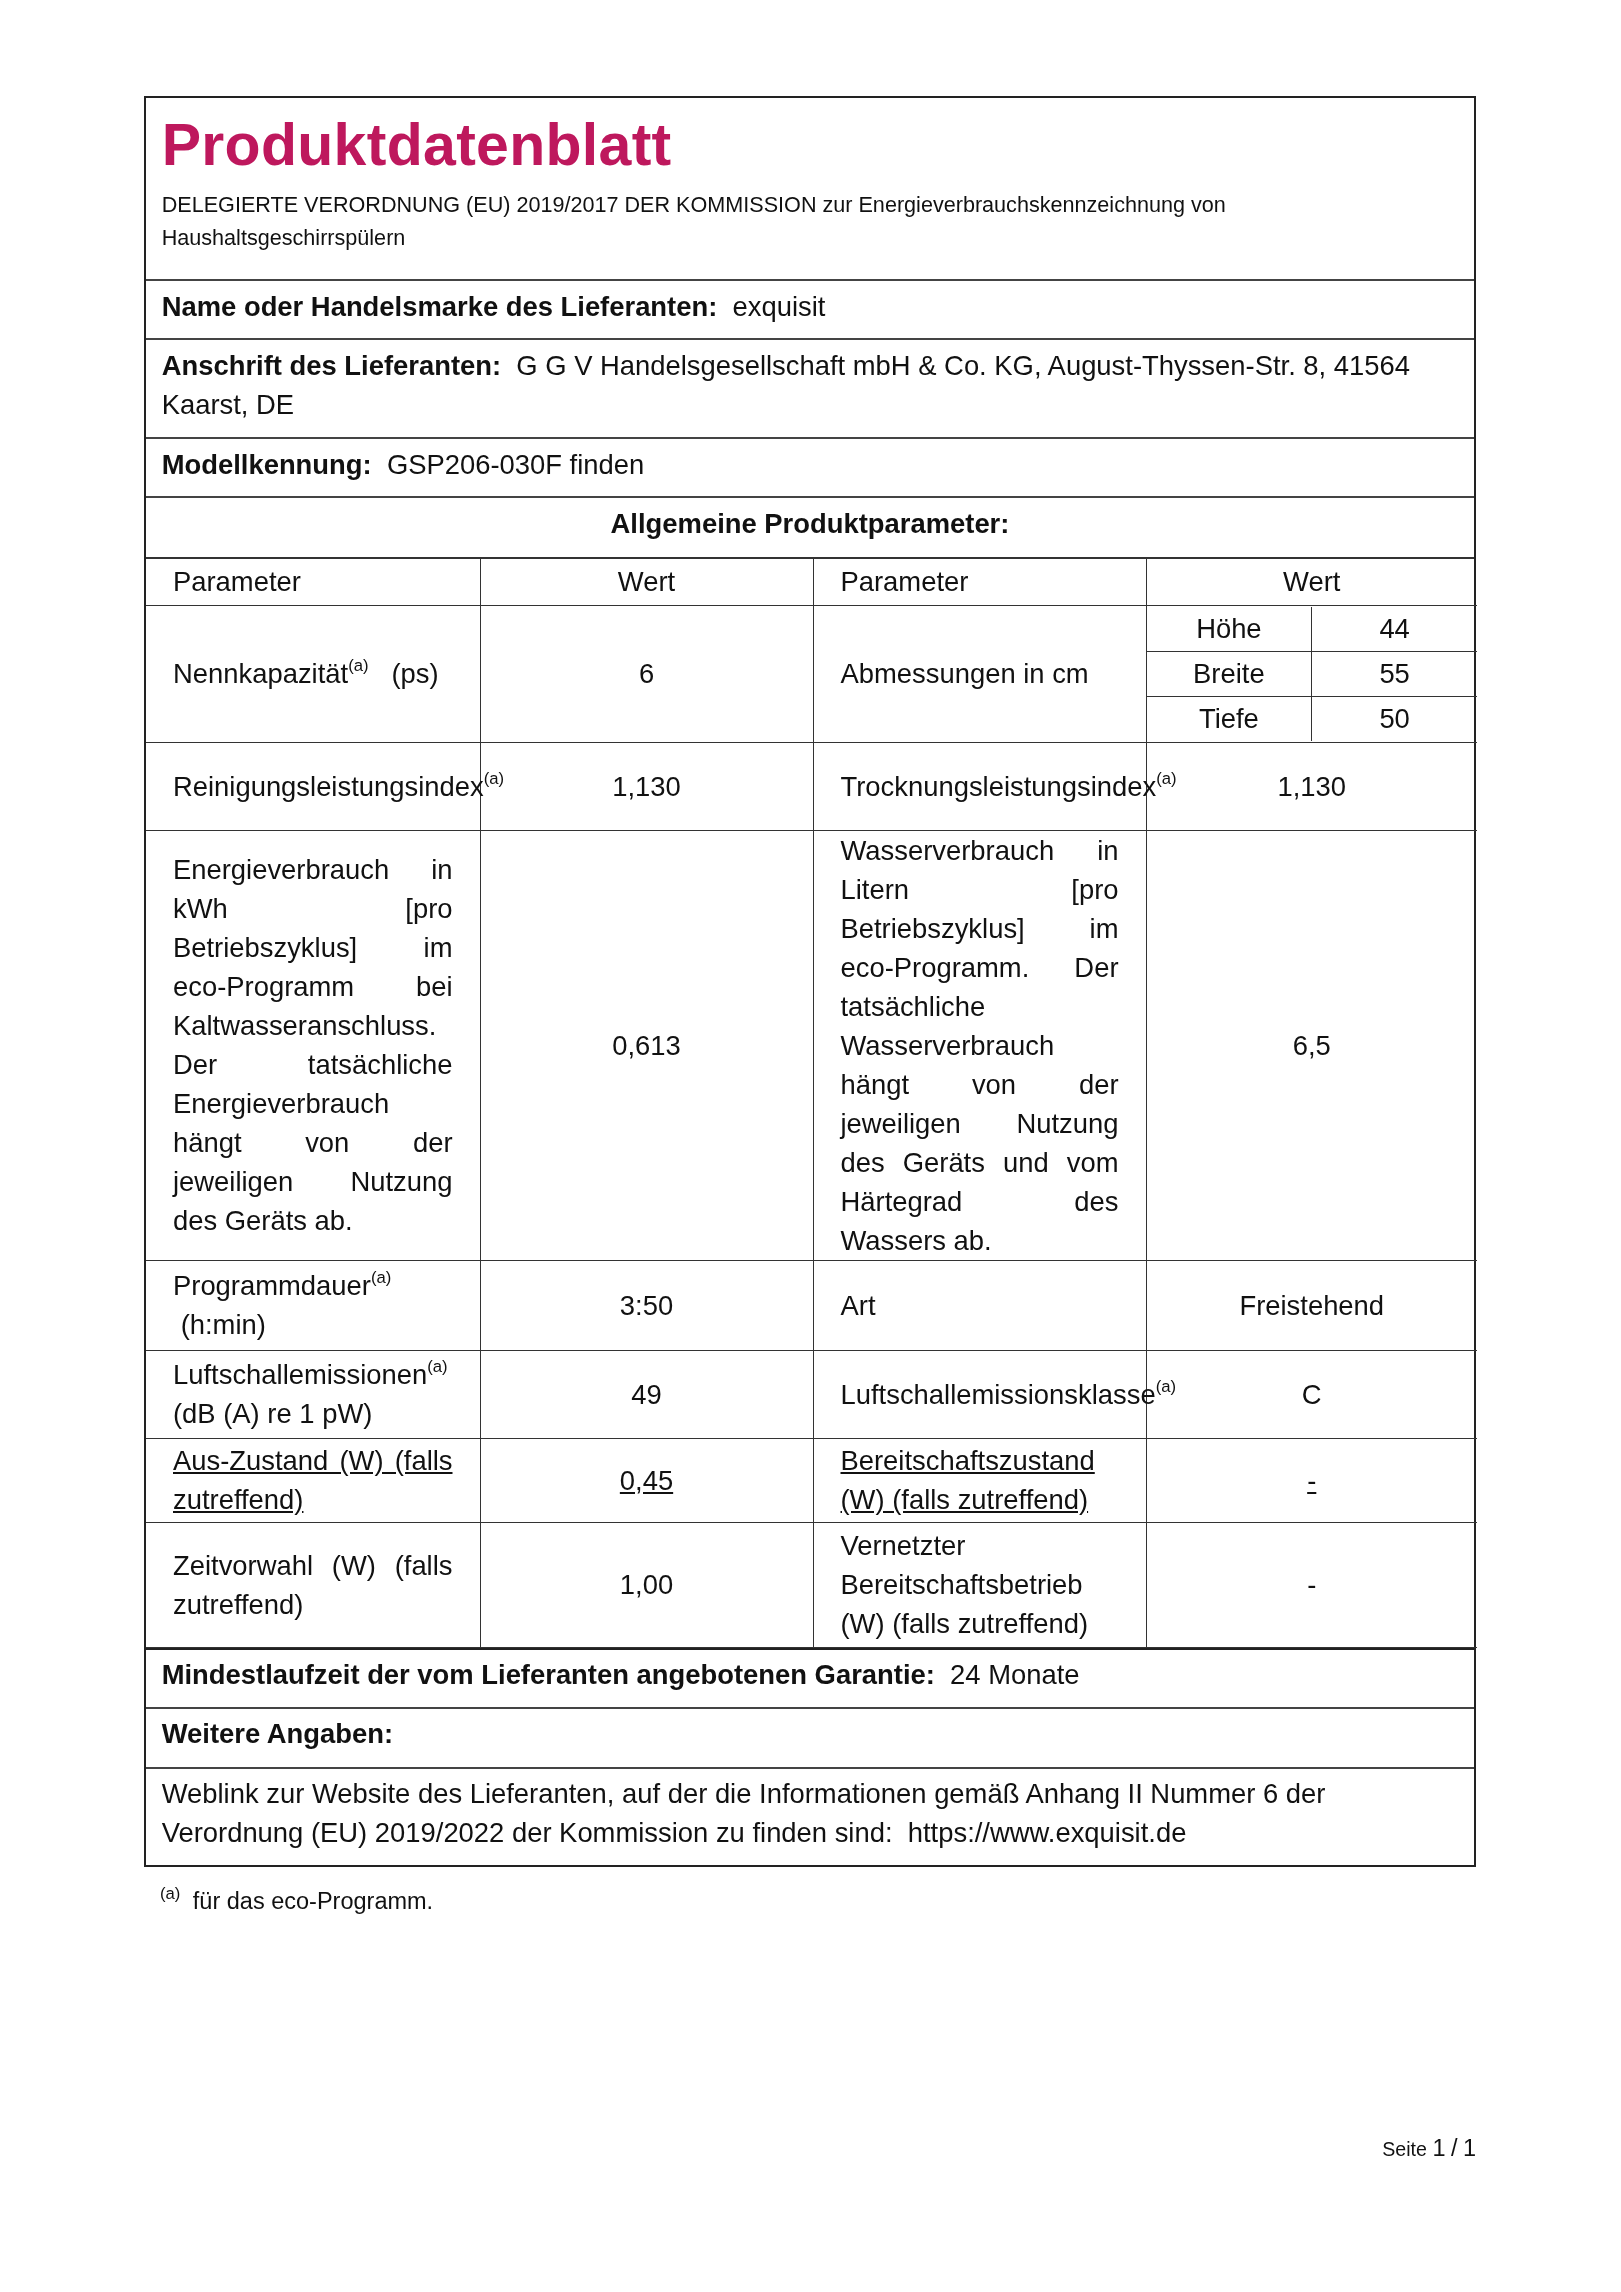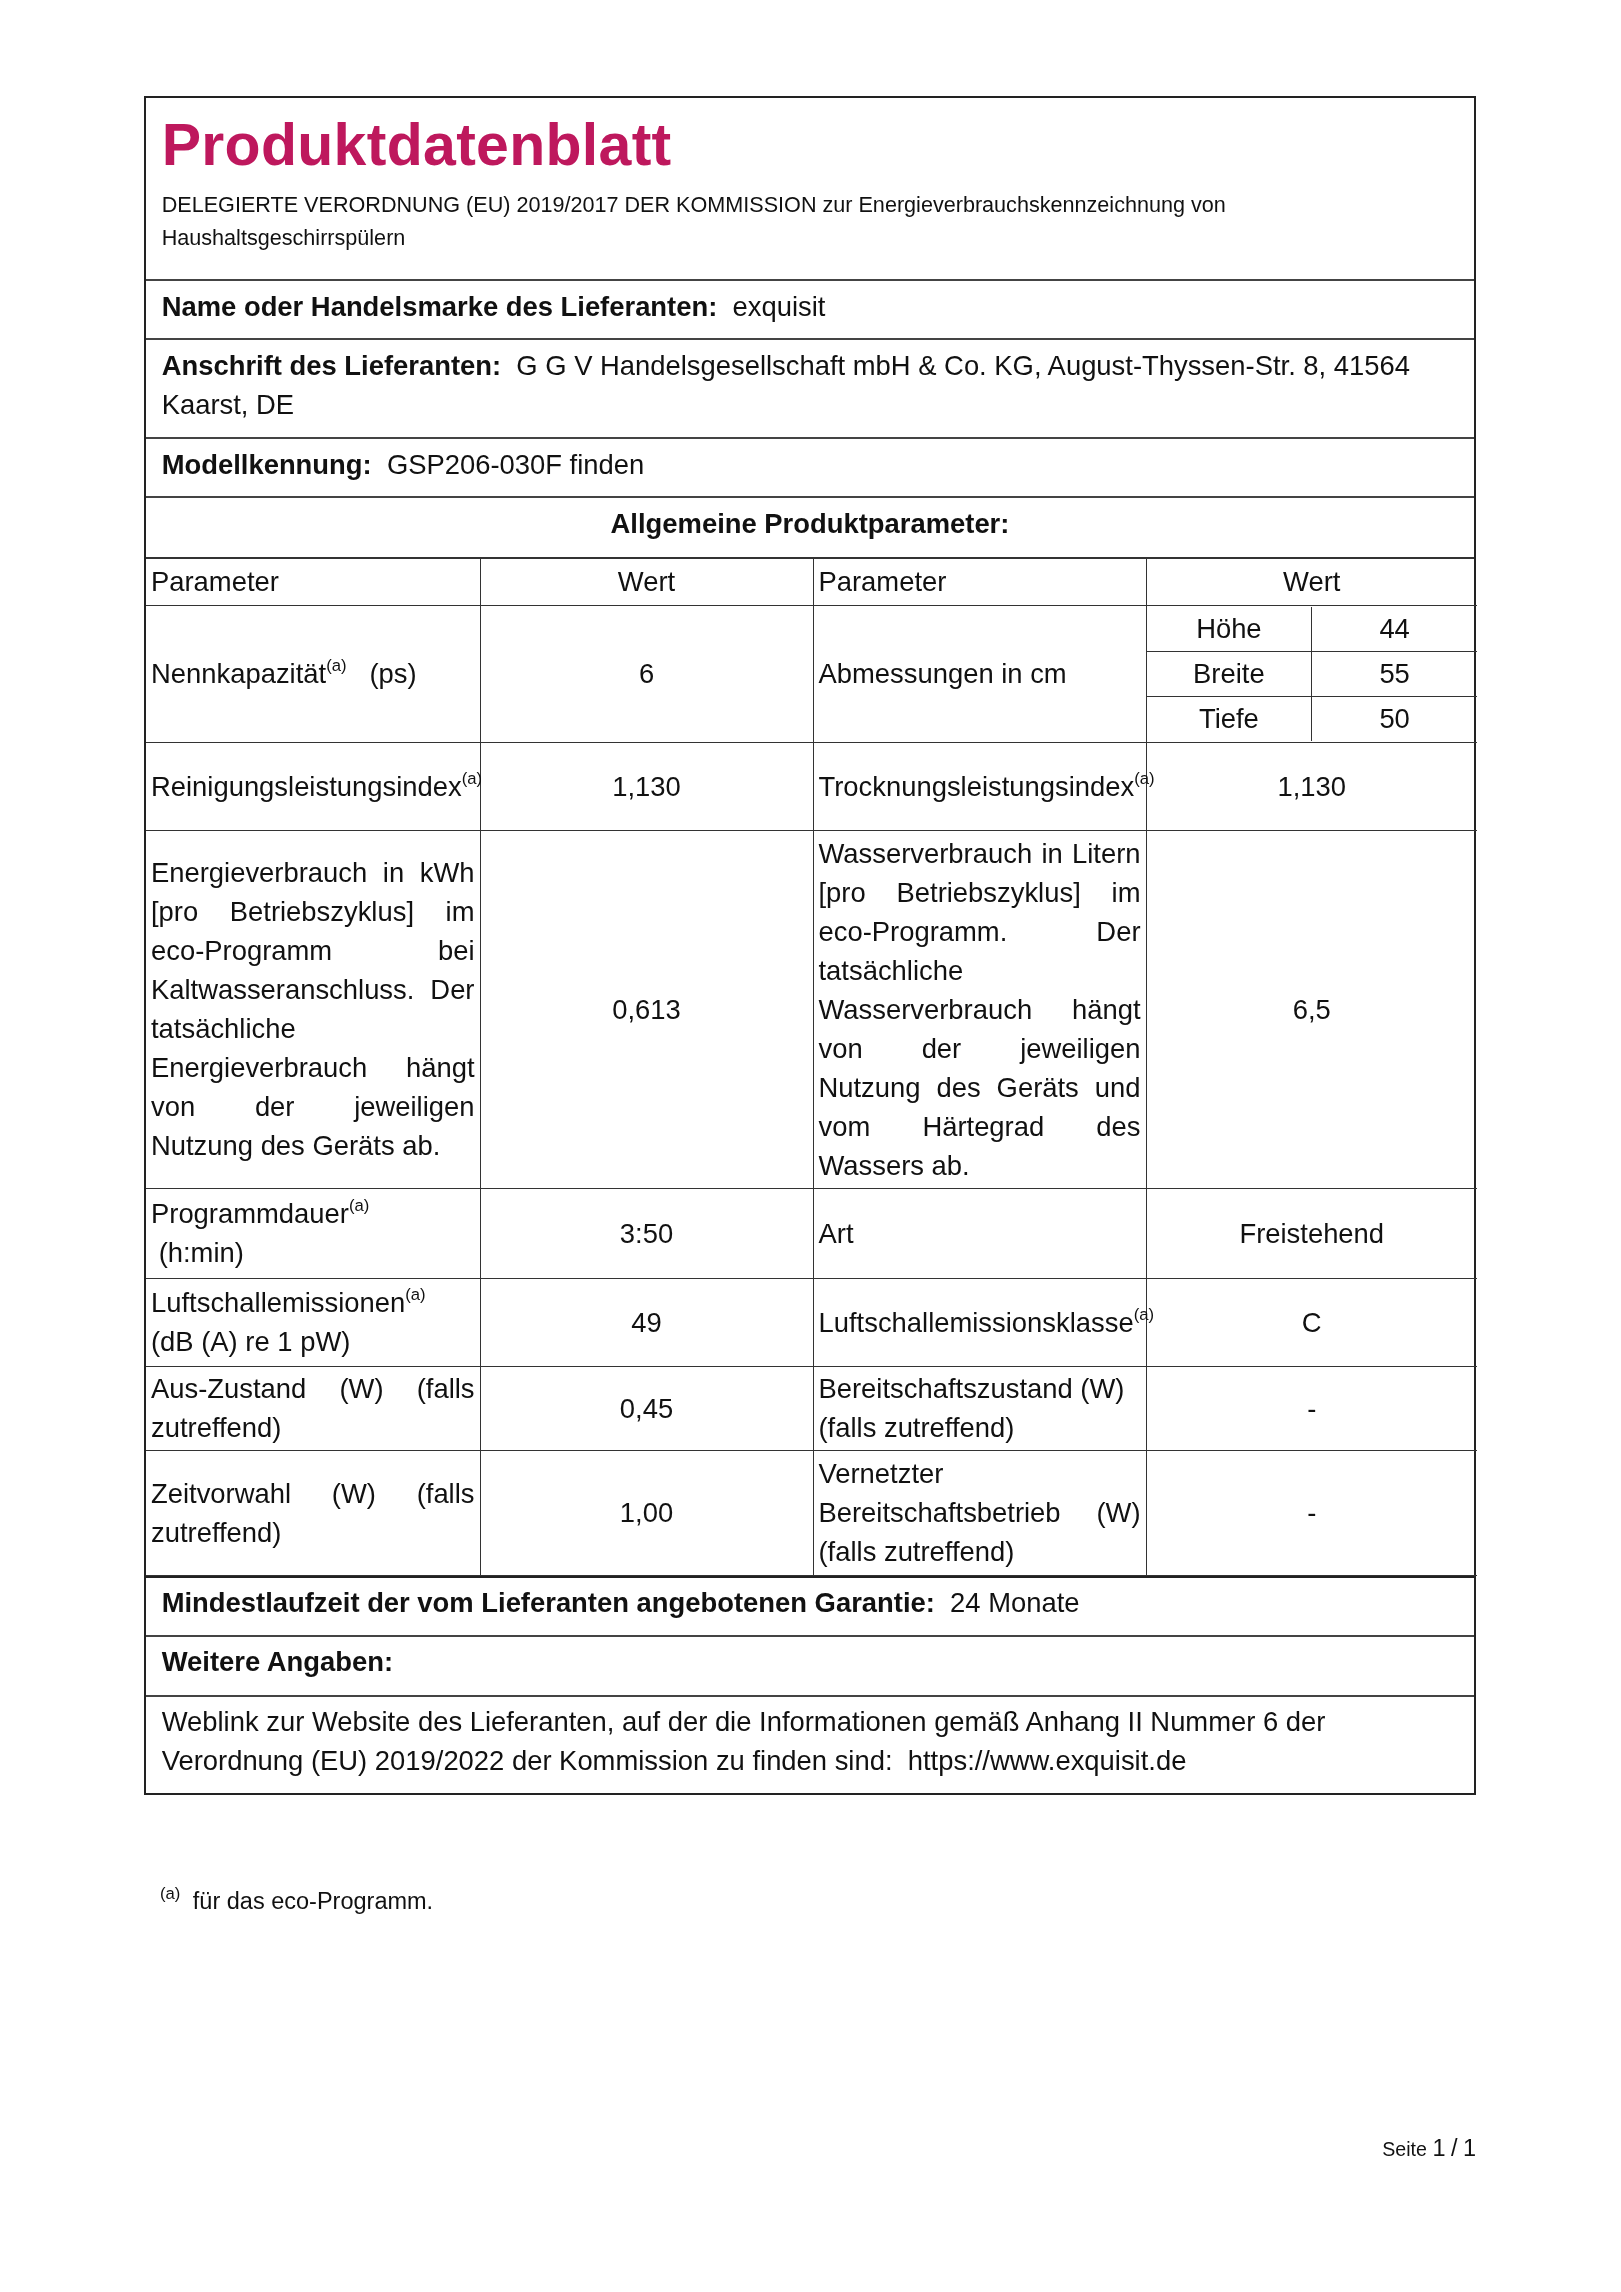--- a/index.html
+++ b/index.html
@@ -8,21 +8,21 @@
   .page { position: absolute; left: 0; top: 0; width: 1621px; height: 2293px; }
   .box { position: absolute; left: 144px; top: 96px; width: 1332px; border: 2px solid #222; box-sizing: border-box; }
   .row { position: relative; border-top: 2px solid #444; box-sizing: border-box; }
   .row:first-child { border-top: none; }
   .pad { padding: 5.9px 15.7px 0 15.7px; }
   .title { color: #be185d; font-weight: bold; font-size: 59px; line-height: 78px; letter-spacing: 0.3px; margin-top: 2px; }
   .sub { font-size: 21.6px; line-height: 33px; margin-top: 3.9px; }
   .line { font-size: 27.4px; line-height: 39px; }
   .bold { font-weight: bold; }
   table.params { border-collapse: collapse; width: 100%; table-layout: fixed; }
-  table.params td { border: 1.5px solid #333; font-size: 27.4px; line-height: 39px; padding: 0 5px; vertical-align: middle; }
+  table.params td { border: 1.5px solid #333; font-size: 27.4px; line-height: 39px; padding: 0 27px; vertical-align: middle; }
   table.params tr td:first-child { border-left: none; }
   table.params tr td:last-child { border-right: none; }
   table.params tr:first-child td { border-top: none; }
   .c { text-align: center; }
   .j { text-align: justify; text-align-last: left; }
   sup { font-size: 16.7px; line-height: 0; vertical-align: 11.8px; }
   .dims { width: 100%; height: 100%; border-collapse: collapse; table-layout: fixed; }
   .dims td { border: 1.5px solid #333; padding: 0 !important; text-align: center; height: 44px; font-size: 27.4px; }
   td.dimcell { padding: 0 !important; }
   .foot { position: absolute; left: 160px; top: 1885px; font-size: 23.5px; line-height: 33px; }
@@ -128,21 +128,21 @@
           <td class="c">Freistehend</td>
         </tr>
 
         <tr style="height:88px;">
           <td style="hyphens:auto;" lang="de"><span>Luftschallemissionen</span><sup>(a)</sup>&nbsp; <span>(dB (A) re 1 pW)</span></td>
           <td class="c">49</td>
           <td><span>Luftschallemissionsklasse</span><sup>(a)</sup></td>
           <td class="c">C</td>
         </tr>
 
-        <tr style="height:84px;">
+        <tr style="height:84px;text-decoration:underline;">
           <td class="j">Aus-Zustand (W) (falls zutreffend)</td>
           <td class="c">0,45</td>
           <td>Bereitschaftszustand (W) (falls zutreffend)</td>
           <td class="c">-</td>
         </tr>
 
         <tr style="height:125px;">
           <td class="j">Zeitvorwahl (W) (falls zutreffend)</td>
           <td class="c">1,00</td>
           <td class="j">Vernetzter Bereitschaftsbetrieb (W) (falls zutreffend)</td>

